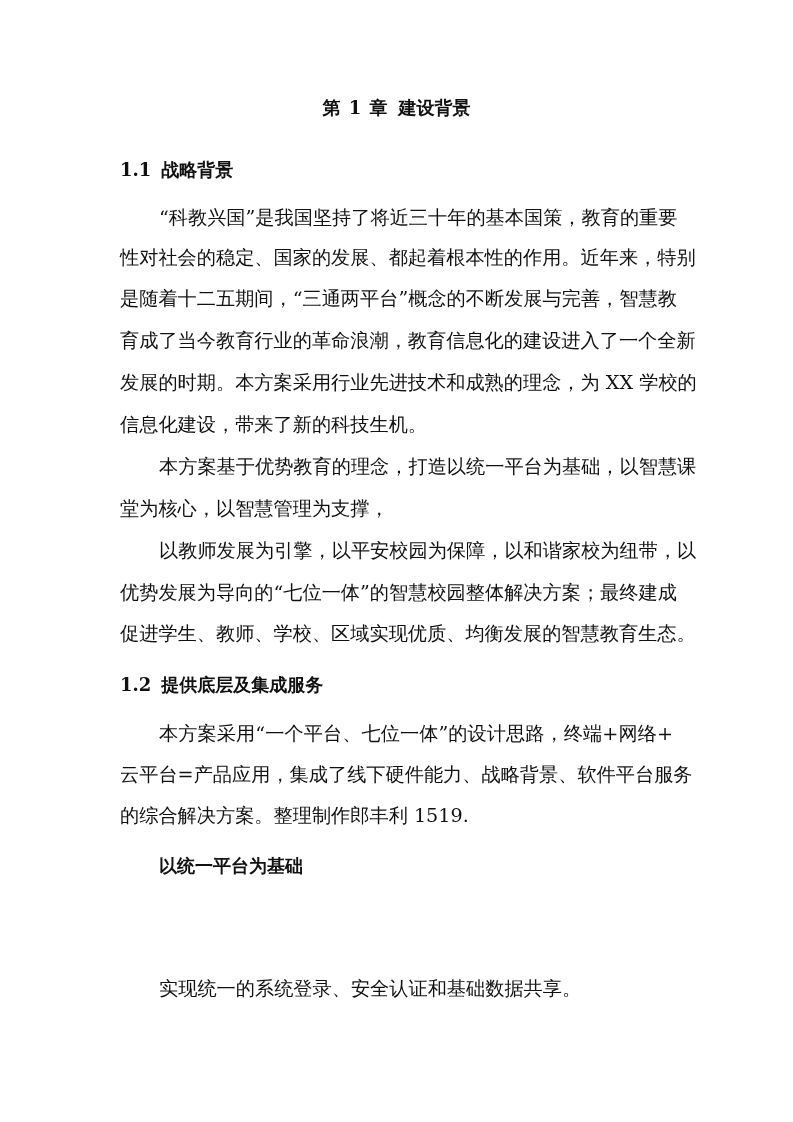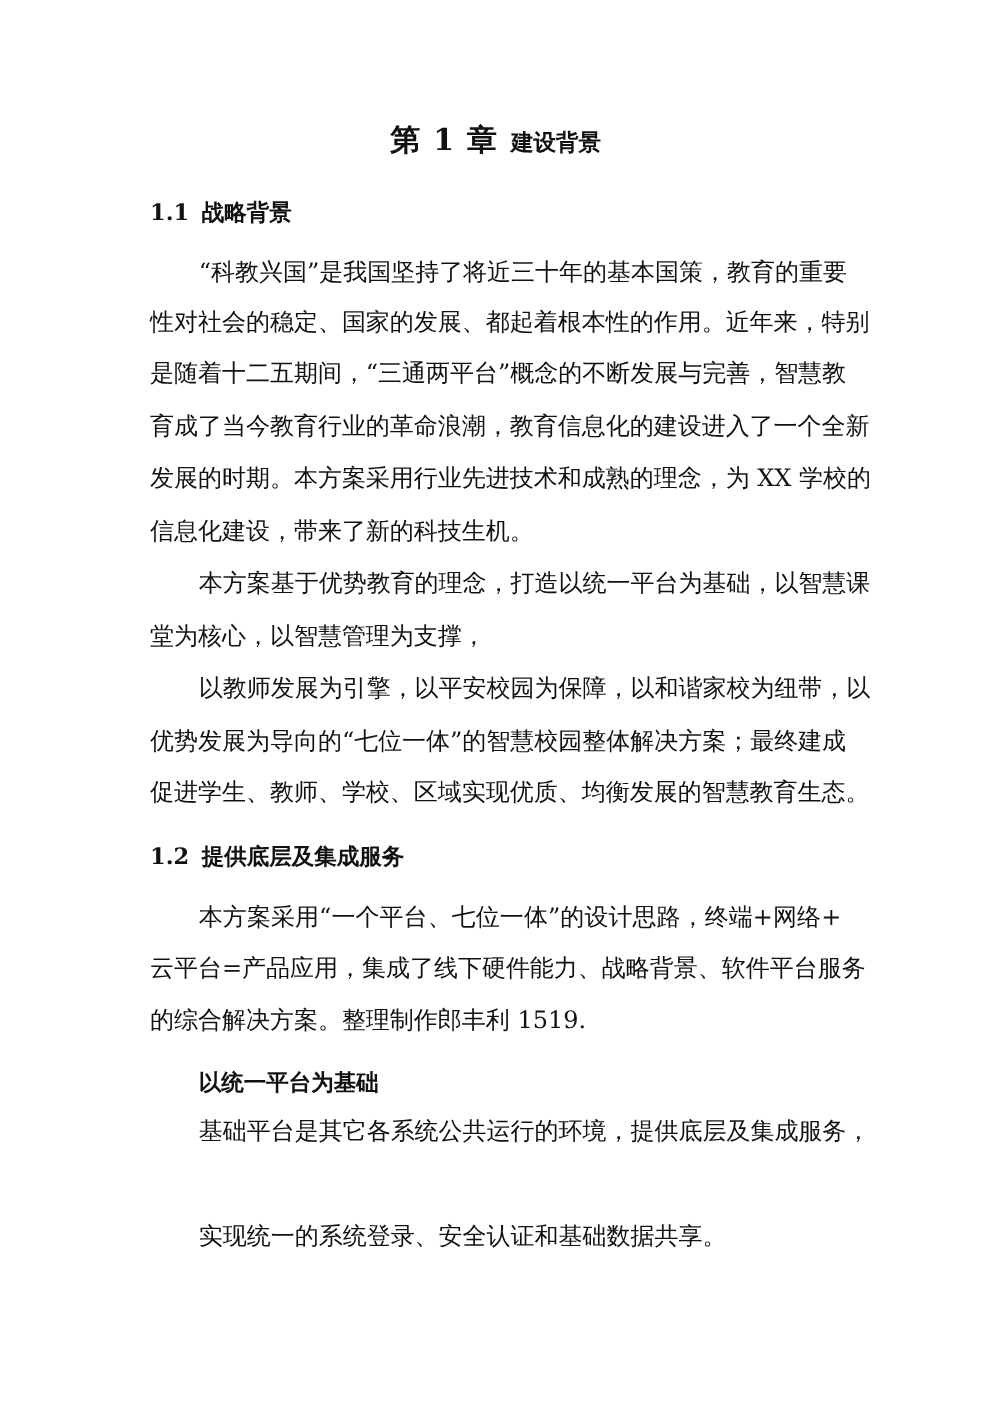--- a/index.html
+++ b/index.html
@@ -24,21 +24,21 @@
     .chapter-title {
       position: absolute;
       left: 0;
       top: 96px;
       width: 793px;
       text-align: center;
       font-weight: bold;
       white-space: nowrap;
     }
     .chapter-title .num {
-      font-size: 24px;
+      font-size: 18px;
       letter-spacing: 1px;
     }
     .chapter-title .name {
       font-size: 18px;
       margin-left: 10px;
     }
     .h2 {
       position: absolute;
       left: 120px;
       font-weight: bold;
@@ -104,16 +104,15 @@
   <div class="h2" style="top:673px;">
     <span class="sec-num">1.2</span><span>提供底层及集成服务</span>
   </div>
 
   <div class="line indent" style="top:722px;">本方案采用“一个平台、七位一体”的设计思路，终端+网络+</div>
   <div class="line" style="top:763px;">云平台=产品应用，集成了线下硬件能力、战略背景、软件平台服务</div>
   <div class="line last" style="top:804px;">的综合解决方案。整理制作郎丰利 1519.</div>
 
   <div class="h3" style="top:854px;">以统一平台为基础</div>
 
-  <div class="line indent" style="top:893px;">基础平台是其它各系统公共运行的环境，提供底层及集成服务，</div>
   <div class="line indent last" style="top:977px;">实现统一的系统登录、安全认证和基础数据共享。</div>
 
 </div>
 
 </body></html>

